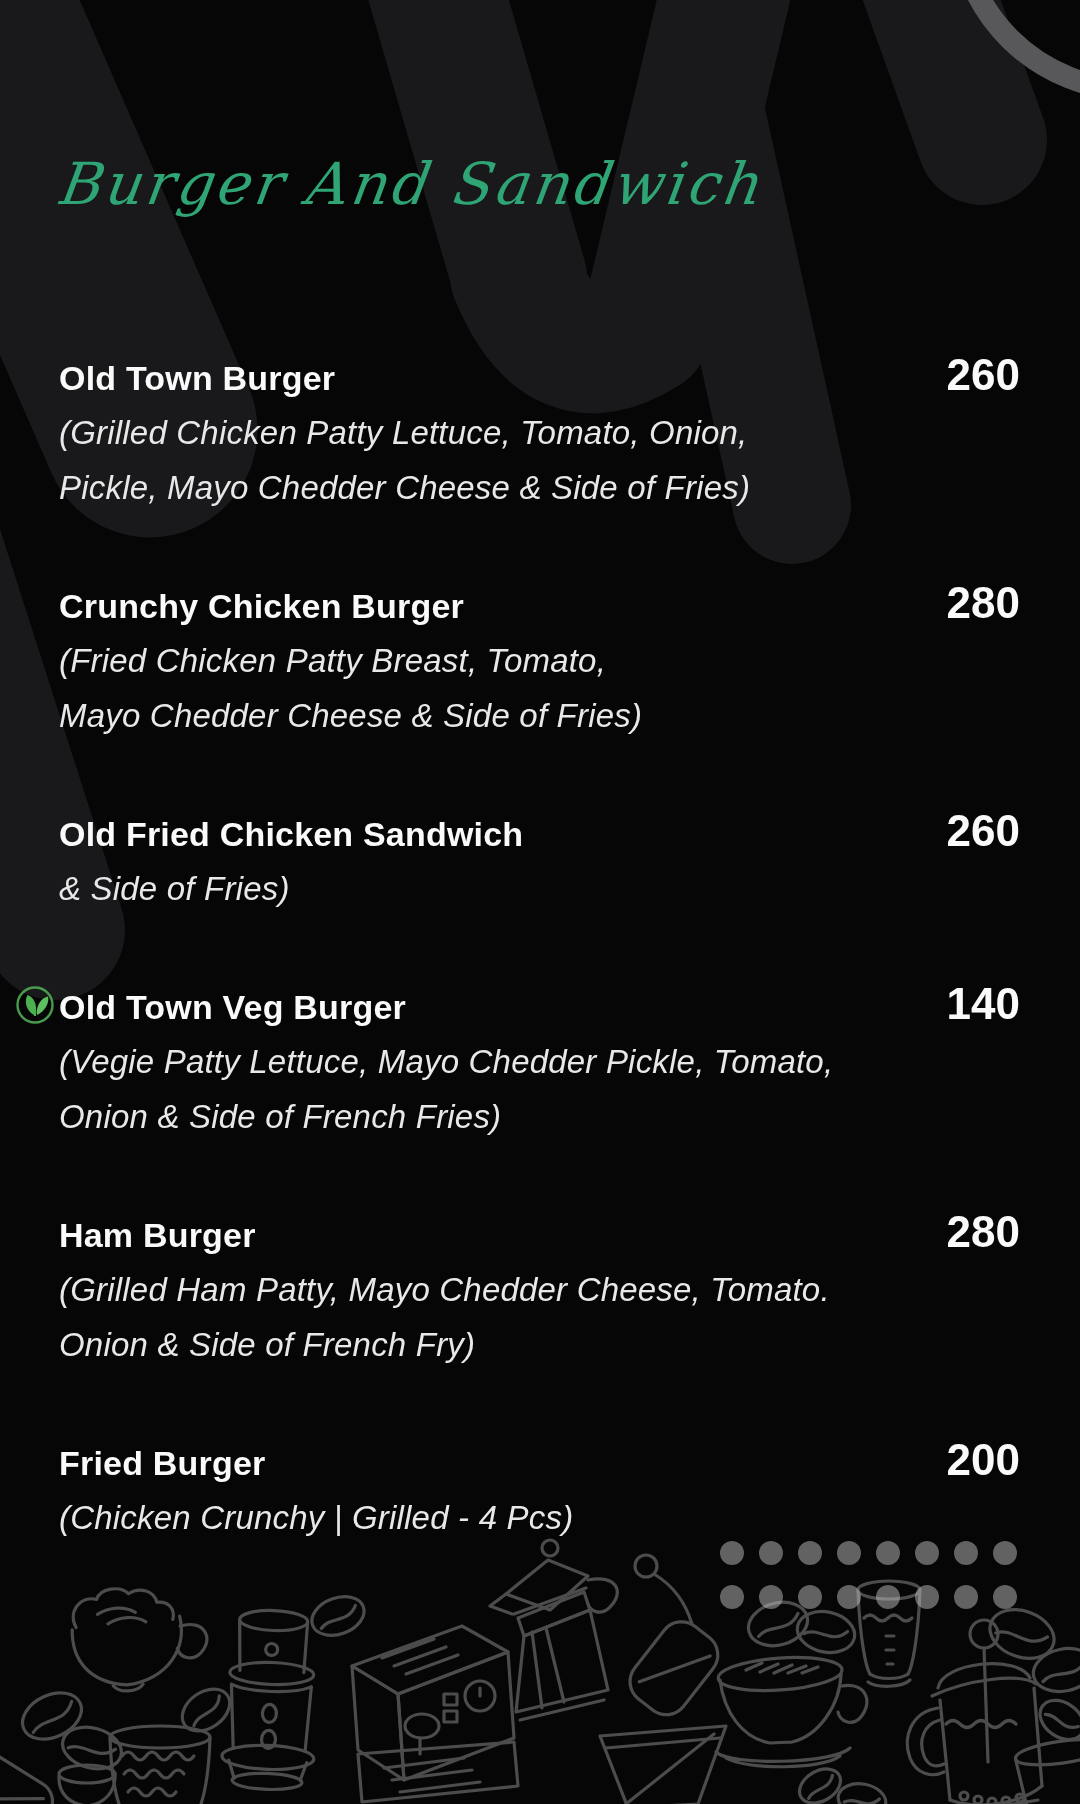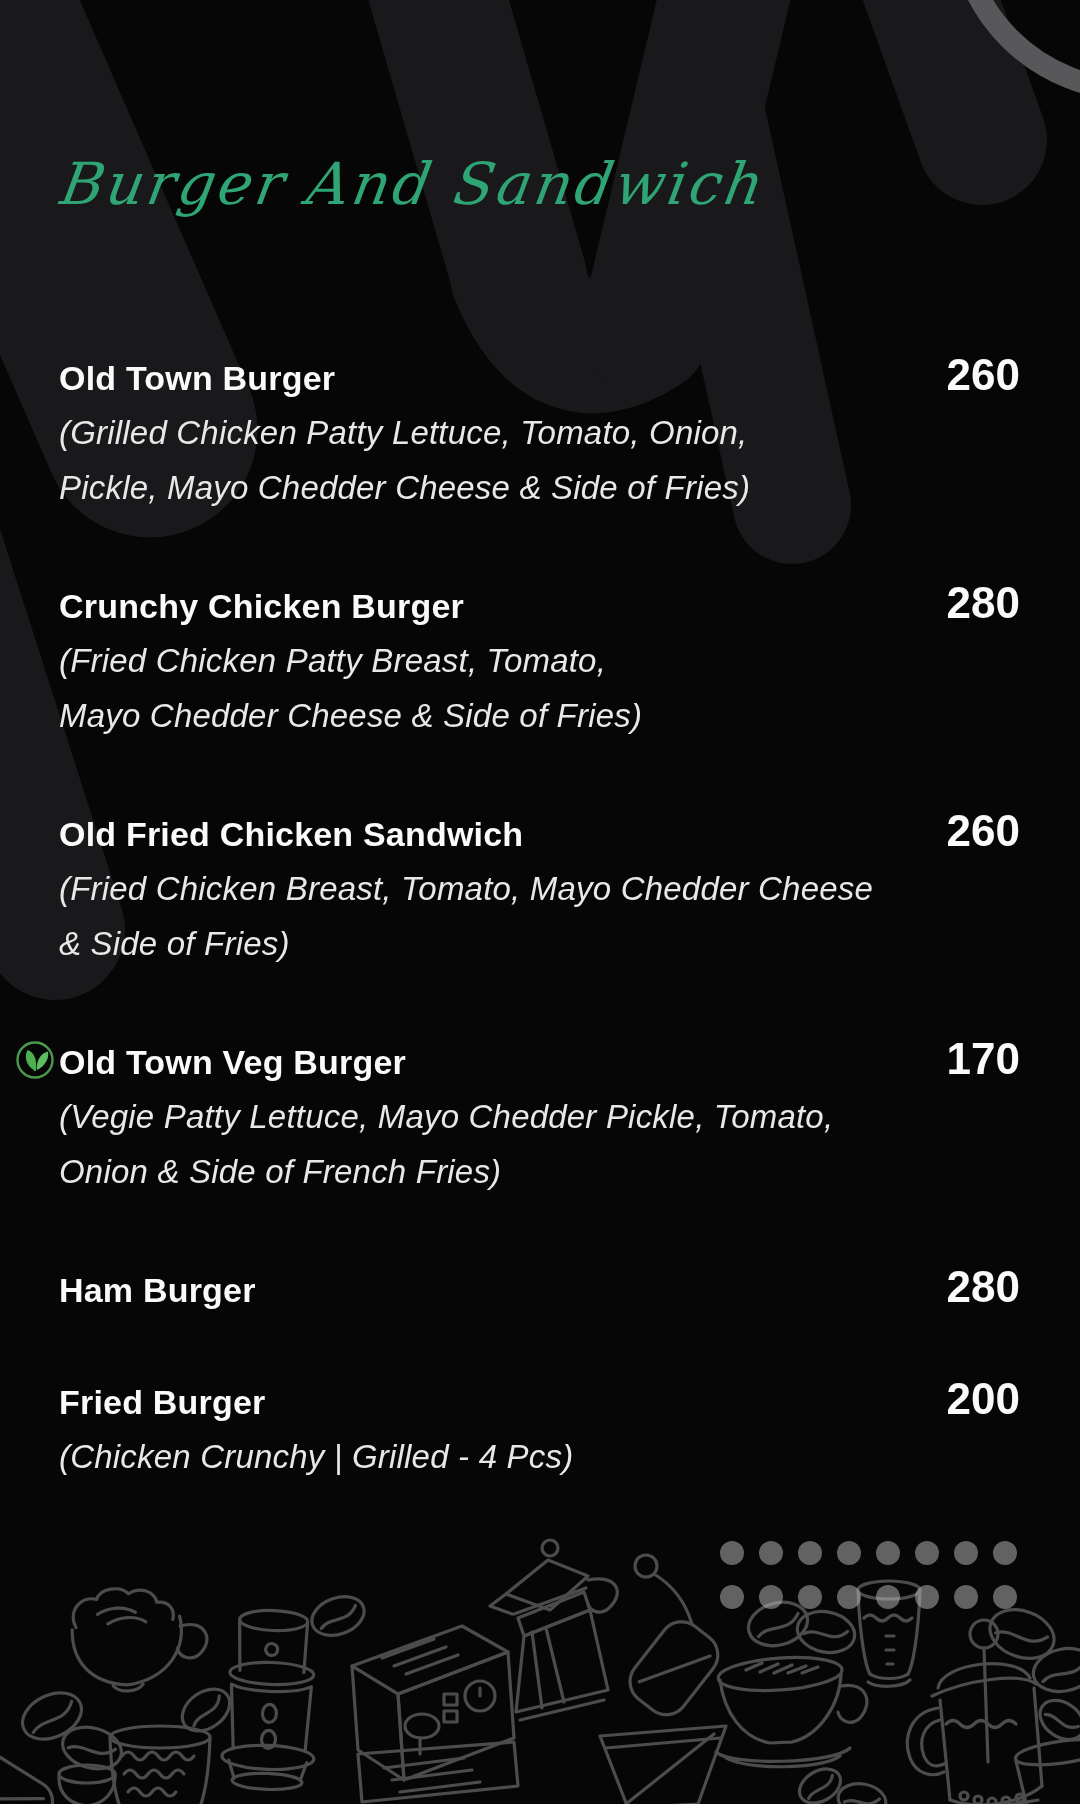--- a/index.html
+++ b/index.html
@@ -96,46 +96,49 @@
         <div>Mayo Chedder Cheese &amp; Side of Fries)</div>
       </div>
     </div>
 
     <div class="item">
       <div class="item-head">
         <span class="item-name">Old Fried Chicken Sandwich</span>
         <span class="item-price">260</span>
       </div>
       <div class="item-desc">
-        <div>(Fried Chicken Breast, Tomato, Mayo Chedder Cheese</div>
         <div>&amp; Side of Fries)</div>
       </div>
     </div>
 
     <div class="item">
       <svg class="veg-badge" viewBox="0 0 40 40">
         <circle cx="20" cy="20" r="17.5" fill="none" stroke="#4a9a4e" stroke-width="2.4"></circle>
         <path d="M19,30 C11,26 9,16 12.5,10 C19,12 22.5,20 20.5,29 Z" fill="#4caf50" stroke="none"></path>
         <path d="M21.5,28 C22,19 27,12.5 33,11.5 C34.5,19 29.5,26 22.5,30 Z" fill="#5dbf61" stroke="none"></path>
         <path d="M20,31 L20,26" stroke="#4caf50" stroke-width="2"></path>
       </svg>
       <div class="item-head">
         <span class="item-name">Old Town Veg Burger</span>
-        <span class="item-price">170</span>
+        <span class="item-price">140</span>
       </div>
       <div class="item-desc">
         <div>(Vegie Patty Lettuce, Mayo Chedder Pickle, Tomato,</div>
         <div>Onion &amp; Side of French Fries)</div>
       </div>
     </div>
 
     <div class="item">
       <div class="item-head">
         <span class="item-name">Ham Burger</span>
         <span class="item-price">280</span>
+      </div>
+      <div class="item-desc">
+        <div>(Grilled Ham Patty, Mayo Chedder Cheese, Tomato.</div>
+        <div>Onion &amp; Side of French Fry)</div>
       </div>
     </div>
 
     <div class="item">
       <div class="item-head">
         <span class="item-name">Fried Burger</span>
         <span class="item-price">200</span>
       </div>
       <div class="item-desc">
         <div>(Chicken Crunchy | Grilled - 4 Pcs)</div>

